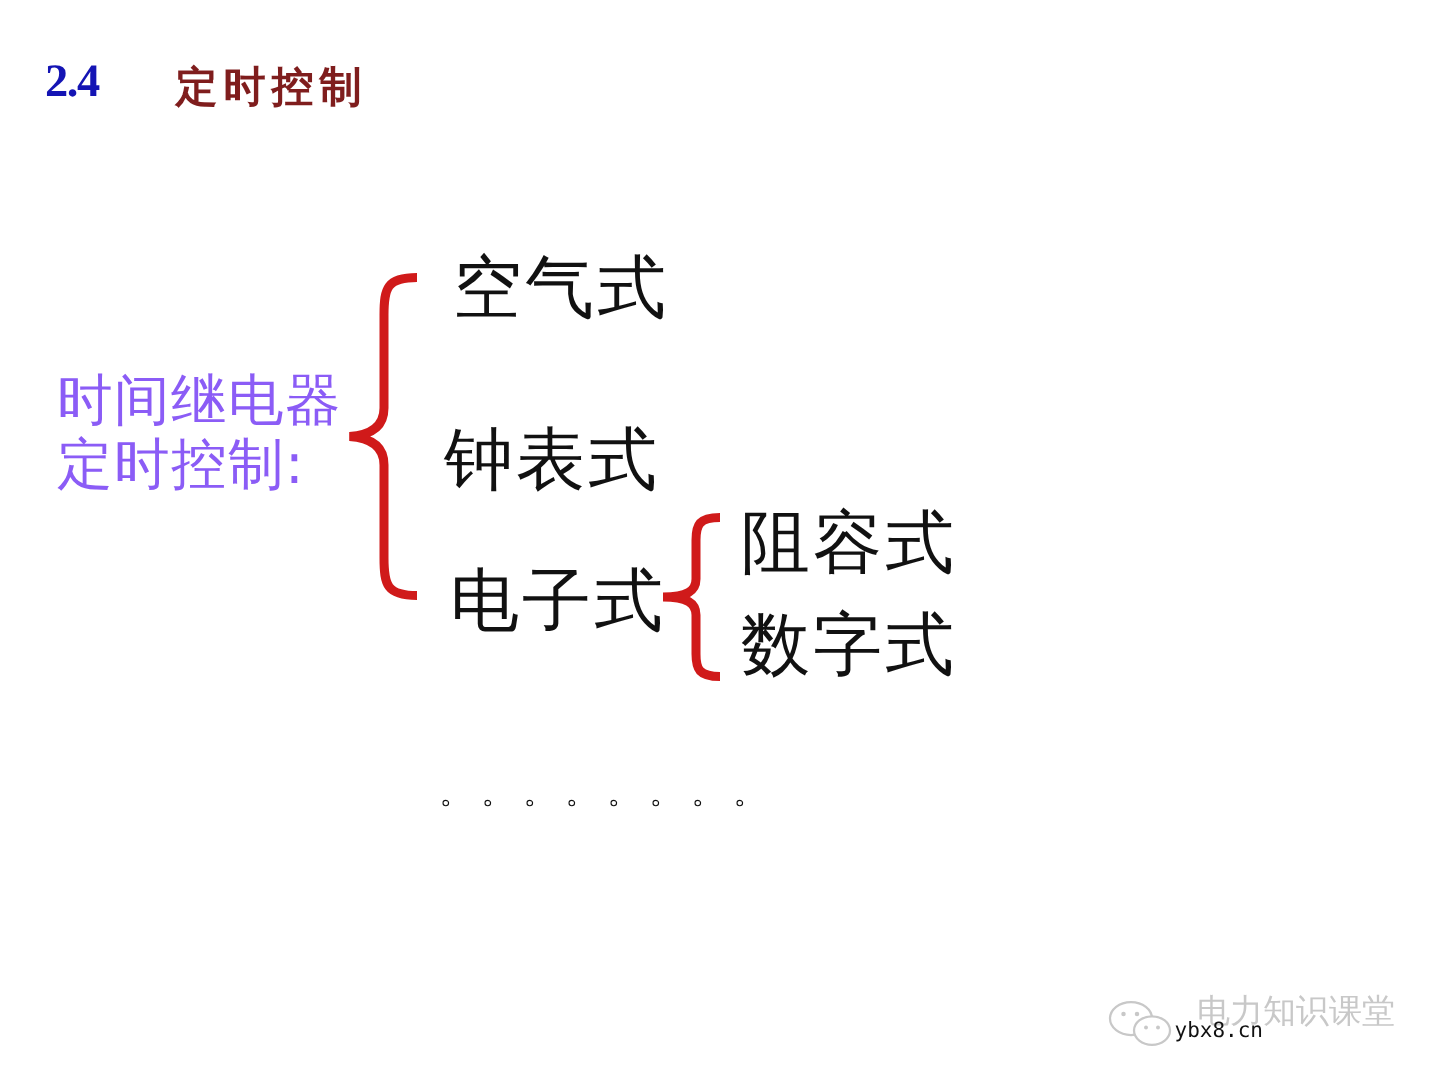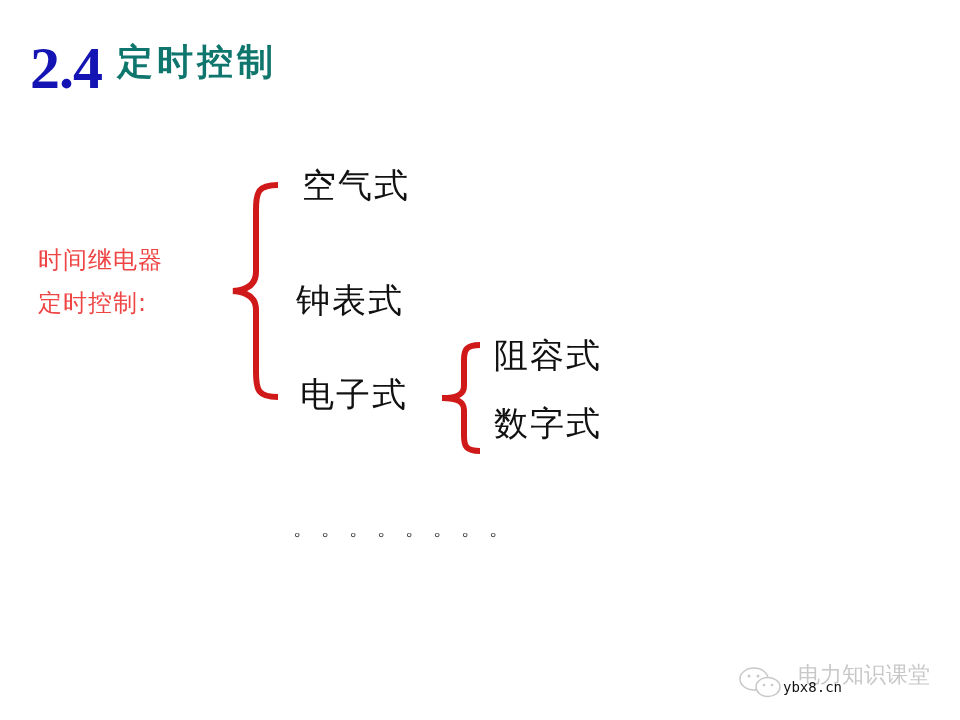--- a/index.html
+++ b/index.html
@@ -13,48 +13,48 @@
       position: relative;
       overflow: hidden;
       font-family: "DejaVu Sans", sans-serif;
     }
     .title-num {
       position: absolute;
       left: 30px;
       top: 38px;
       font-family: "Liberation Serif", serif;
       font-weight: bold;
-      font-size: 60px;
+      font-size: 31px;
       color: #1414b4;
       letter-spacing: -1px;
       line-height: 1;
     }
     .title-text {
       position: absolute;
       left: 117px;
       top: 44px;
       font-family: "DejaVu Sans", sans-serif;
       font-weight: bold;
-      font-size: 36px;
-      color: #0f766e;
+      font-size: 28px;
+      color: #7f1d1d;
       letter-spacing: 4px;
       line-height: 1;
     }
     .red-label {
       position: absolute;
       left: 38px;
-      font-size: 24px;
-      color: #ef4444;
+      font-size: 37px;
+      color: #8b5cf6;
       letter-spacing: 1px;
       line-height: 1;
       font-family: "DejaVu Sans", sans-serif;
     }
     .item {
       position: absolute;
-      font-size: 34px;
+      font-size: 46px;
       color: #111111;
       letter-spacing: 2px;
       line-height: 1;
       font-family: "DejaVu Serif", serif;
     }
     svg.brace {
       position: absolute;
       overflow: visible;
     }
     .dots {

